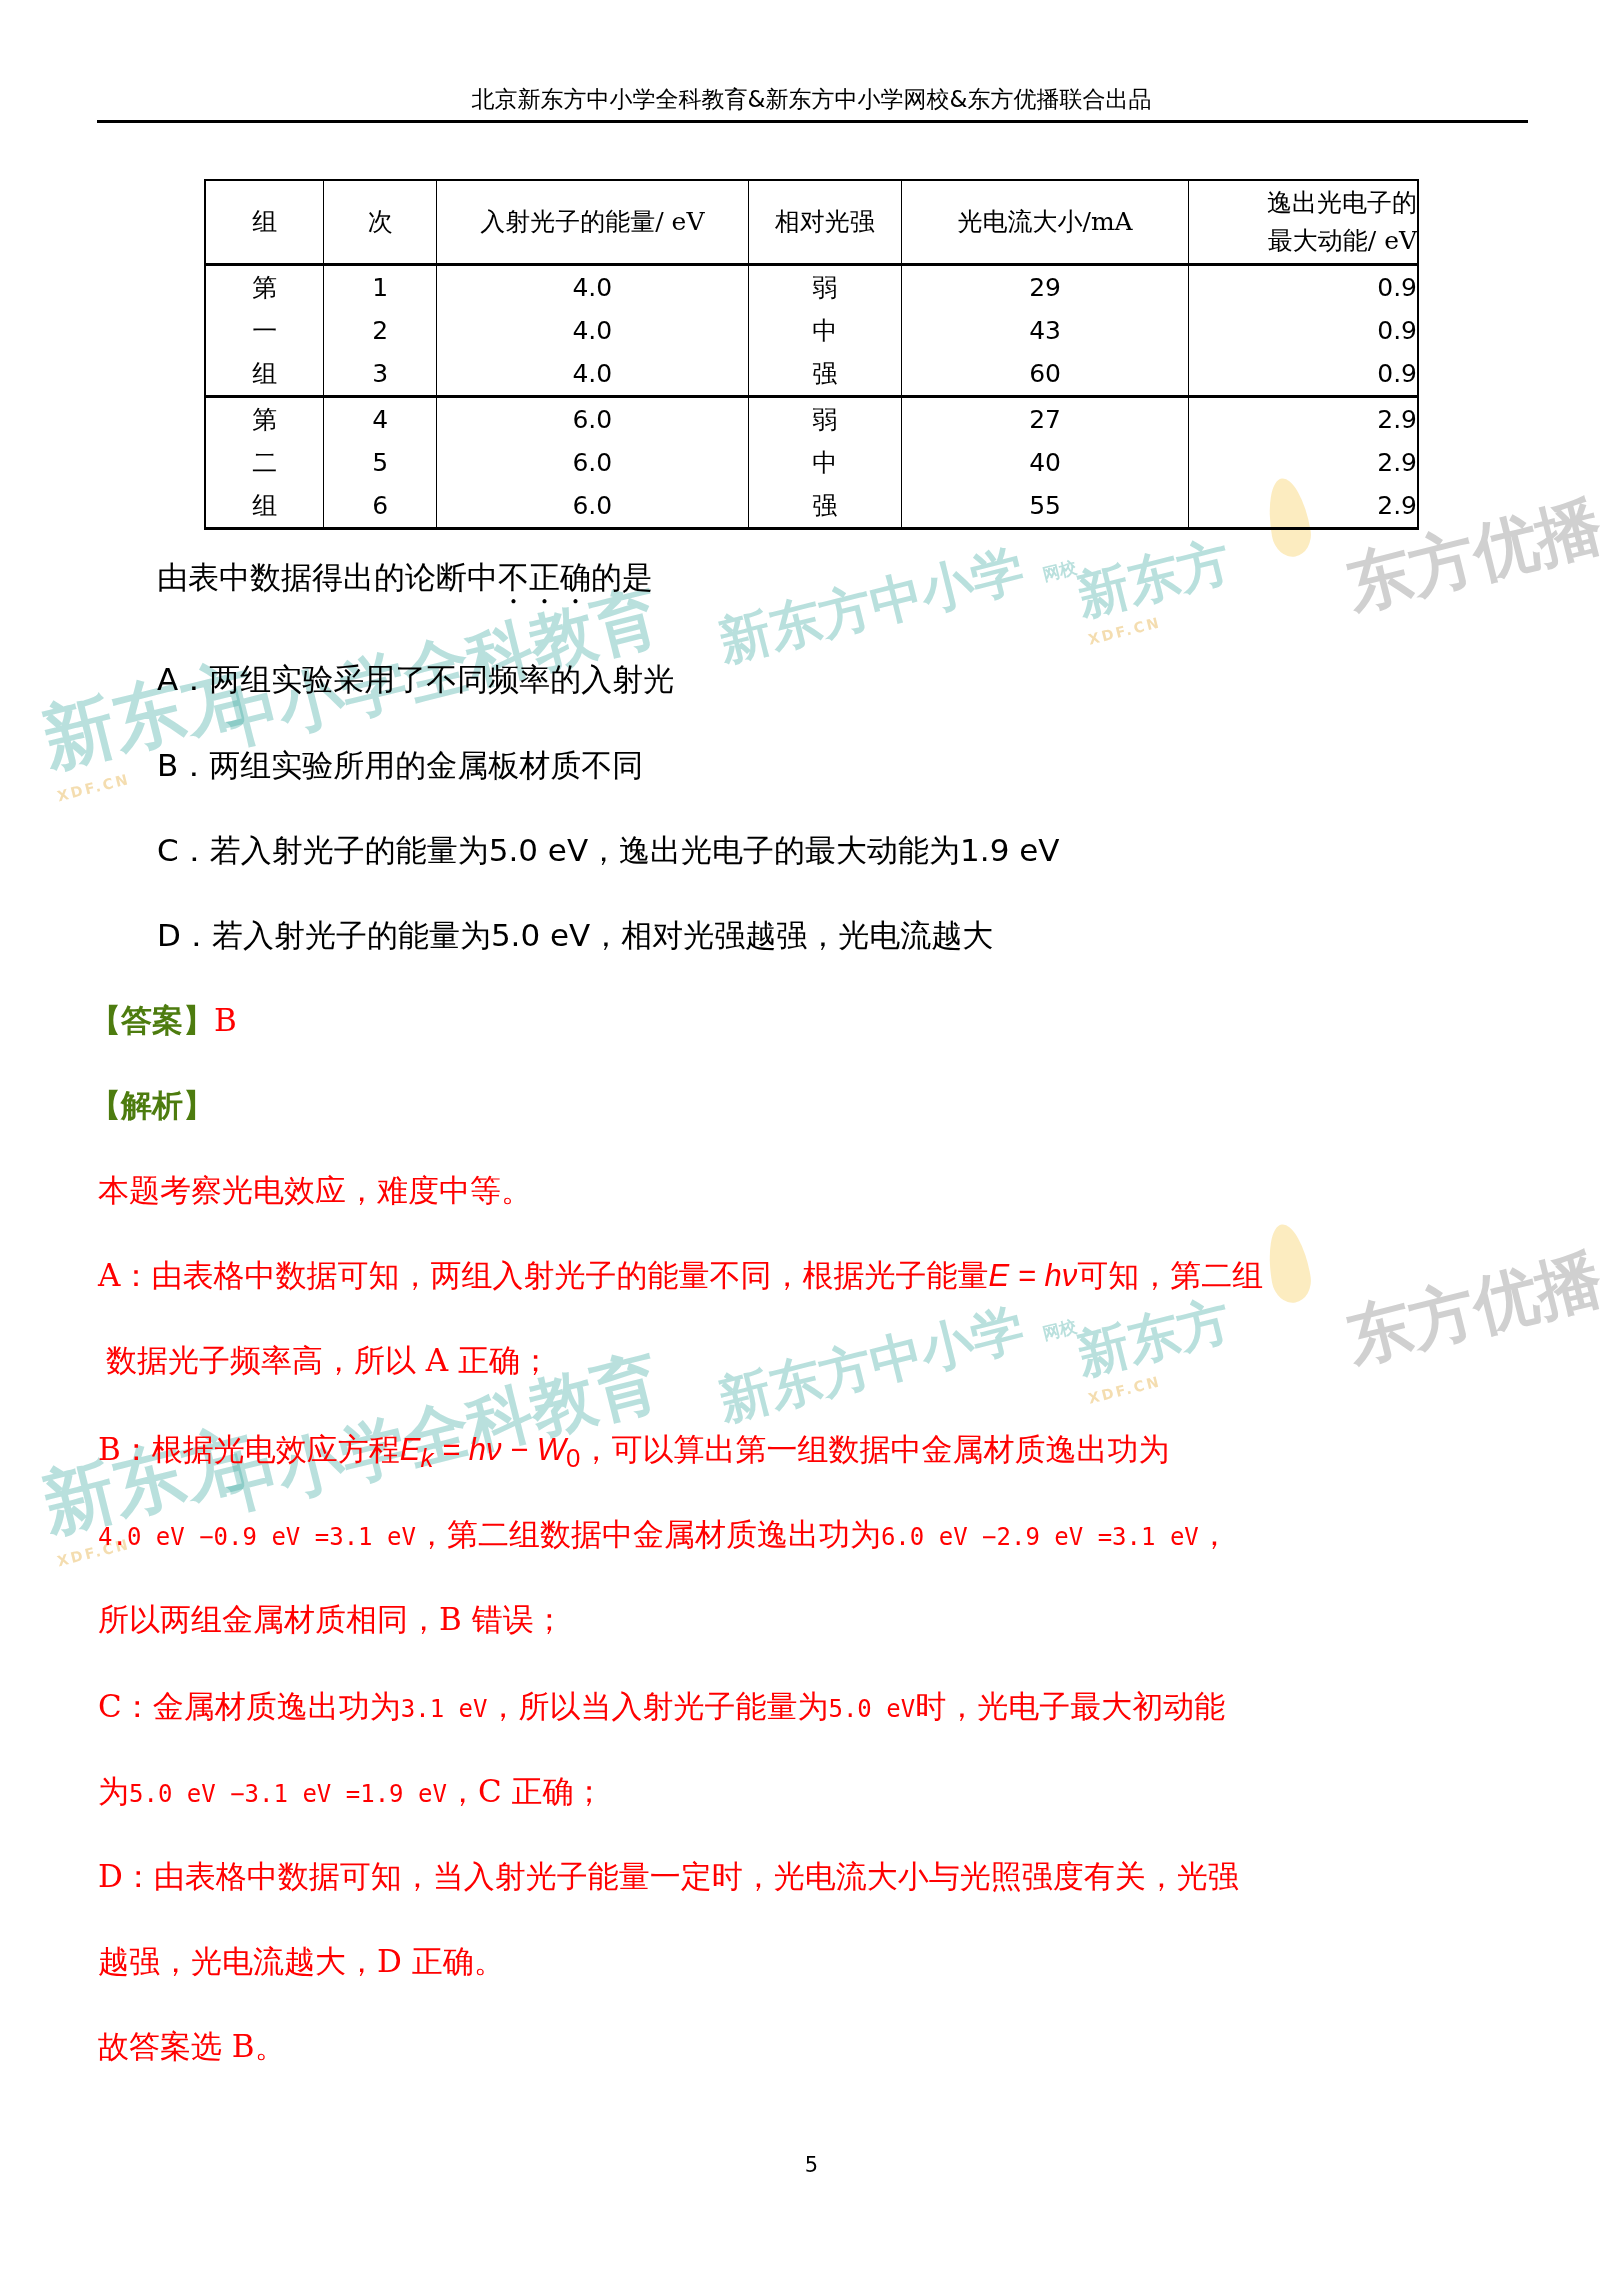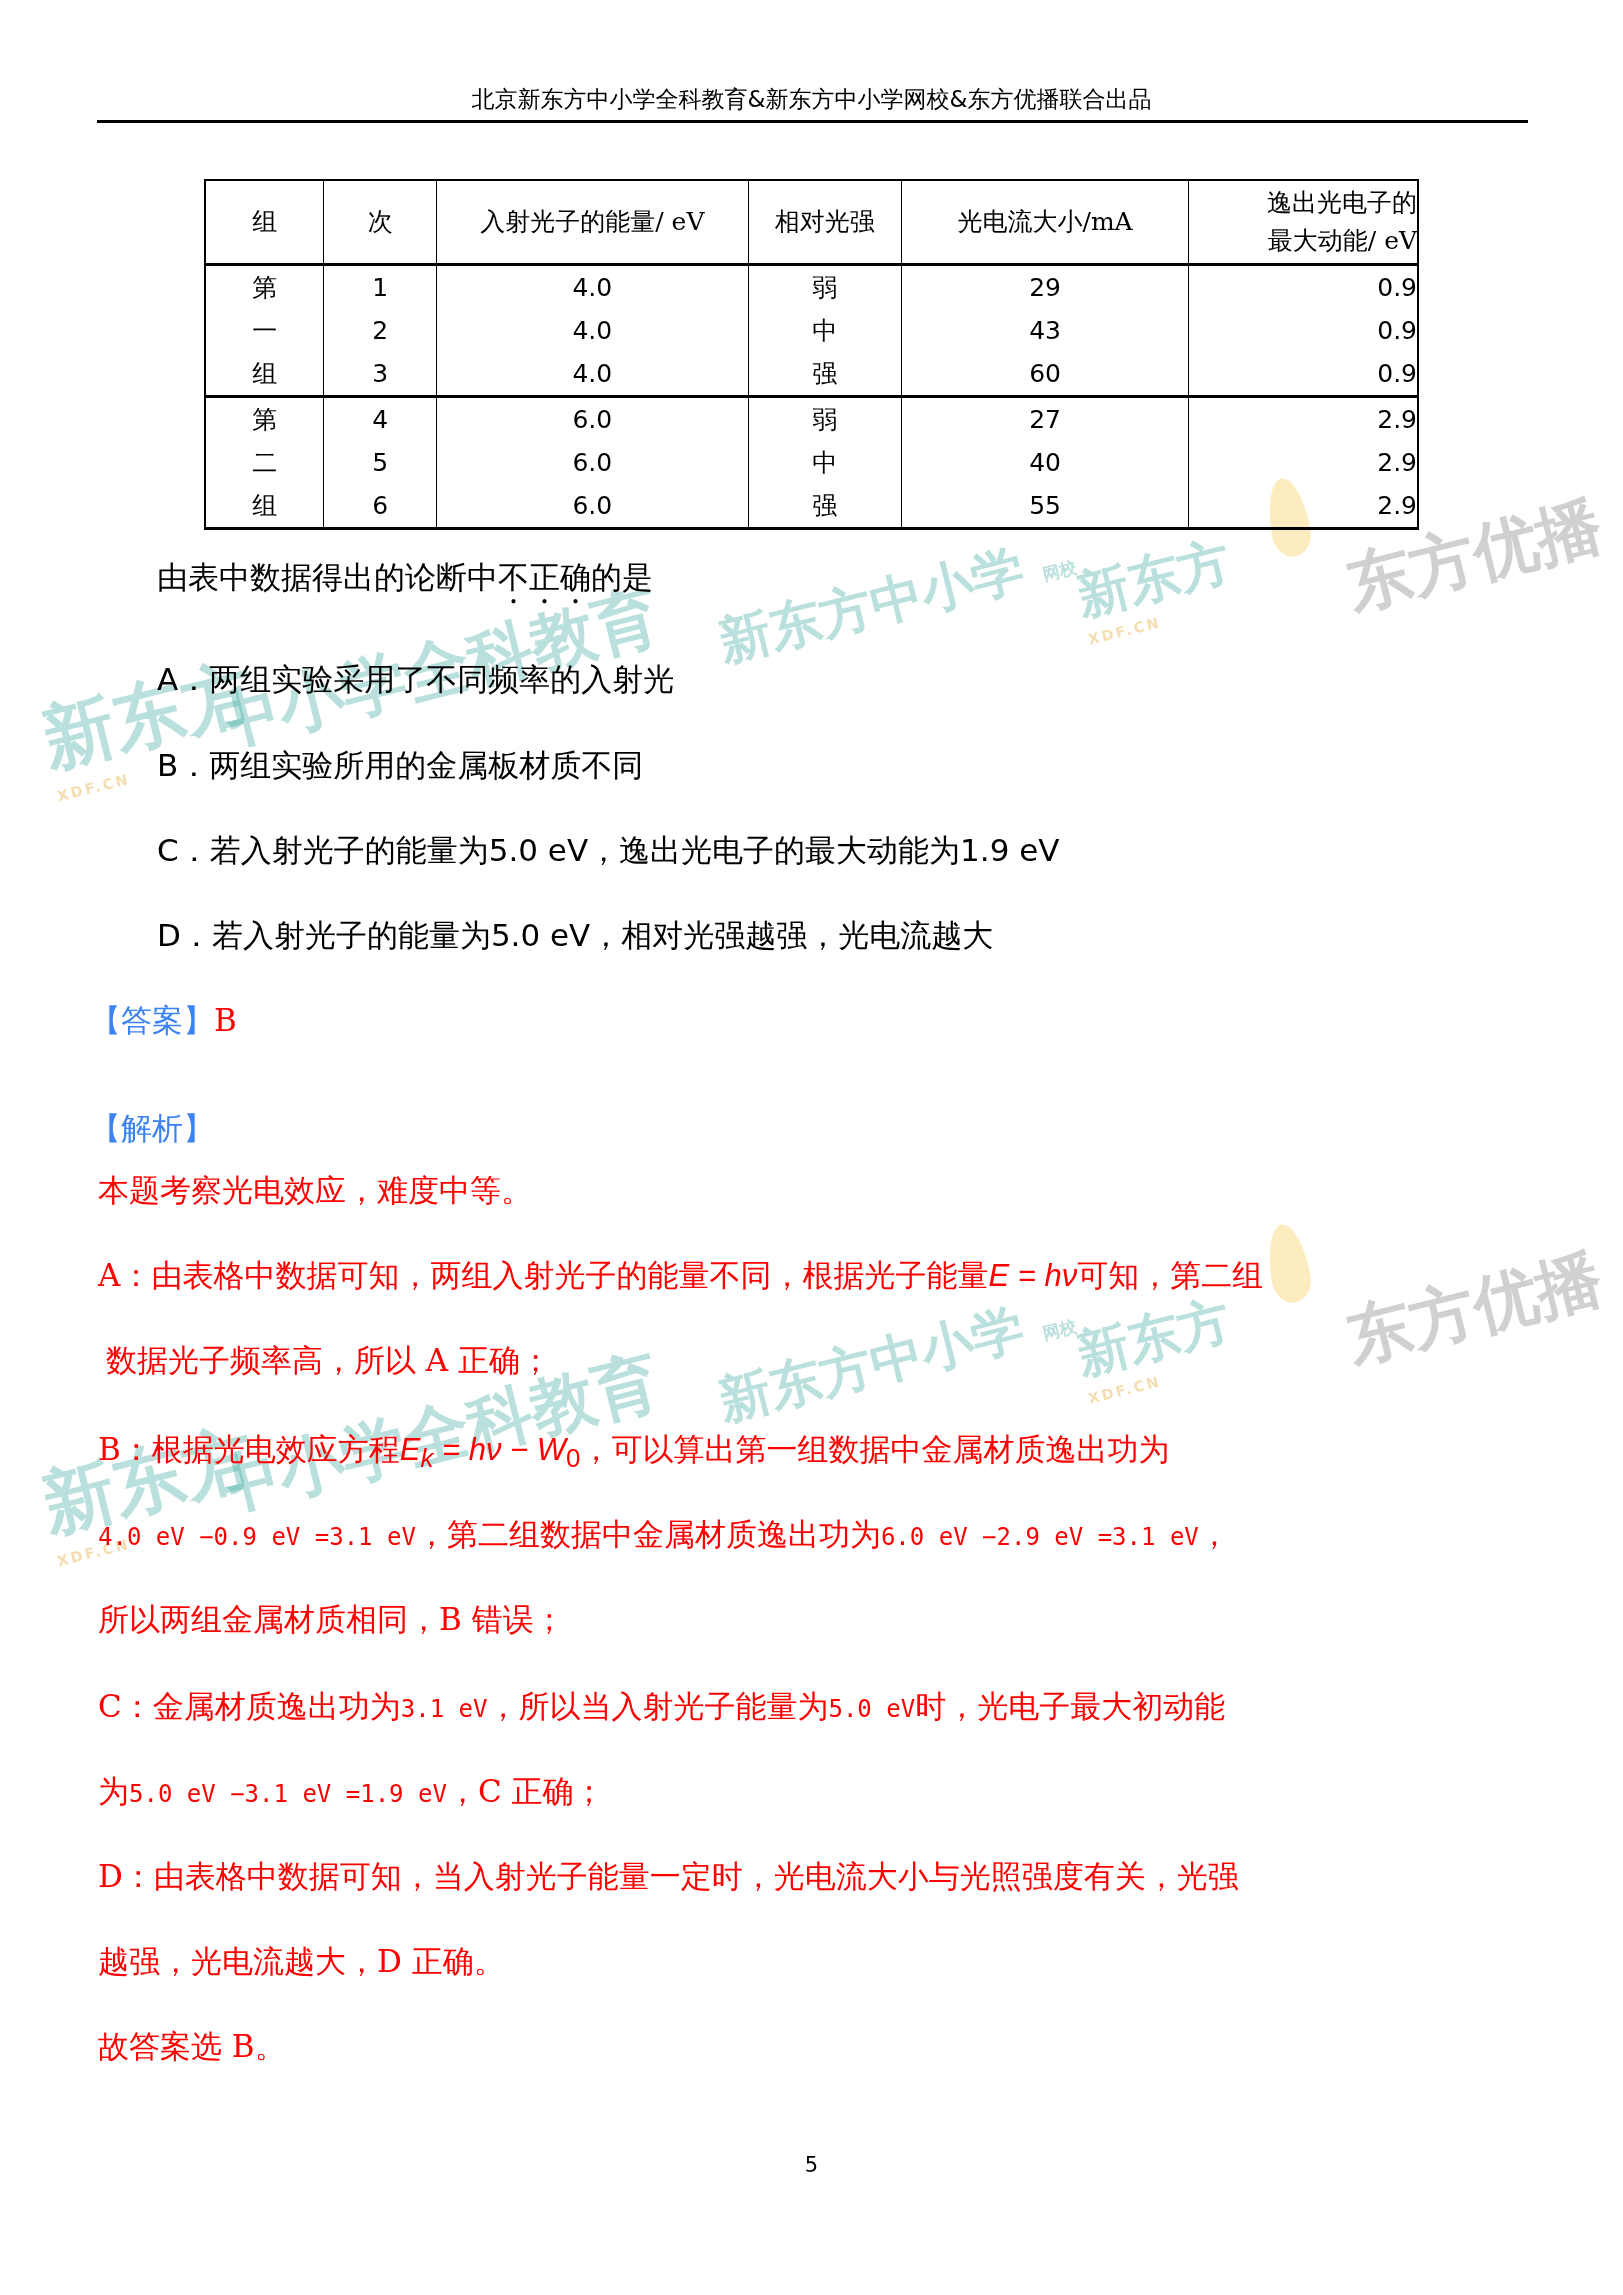--- a/index.html
+++ b/index.html
@@ -36,21 +36,21 @@
   table.data th:last-child, table.data td:last-child { border-right: 2.6px solid #000; text-align: right; }
   .col1 { width: 111px; } .col2 { width: 105px; } .col3 { width: 291px; }
   .col4 { width: 143px; } .col5 { width: 268px; } .col6 { width: 214px; }
 
   .q { position: absolute; font-size: 31px; line-height: 39px; white-space: nowrap; }
   .emph { position: relative; }
   .emph::after { content: "•"; position: absolute; left: 50%; transform: translateX(-50%); top: 23.6px; font-size: 14.4px; }
   .opt-letter { font-family: "DejaVu Sans", "Liberation Sans", sans-serif; }
   .latin { font-family: "DejaVu Sans", "Liberation Sans", sans-serif; }
   .ans { position: absolute; font-size: 31px; line-height: 39px; white-space: nowrap; color: #ff0000; }
-  .bracket { color: #3b82f6; font-weight: normal; }
+  .bracket { color: #4d7c0f; font-weight: bold; }
   .math { font-family: Liberation Sans, sans-serif; font-style: italic; margin-top: 21px; }
   .mono { font-family: "DejaVu Sans Mono", "Liberation Mono", monospace; font-size: 24px; }
   .page-num { position: absolute; left: 0; width: 1623px; top: 2153px; text-align: center;
     font-family: "DejaVu Sans", "Liberation Sans", sans-serif; font-size: 21px; }
 
   .wm { position: absolute; font-family: "DejaVu Sans", "Liberation Sans", sans-serif; font-weight: bold;
     transform: rotate(-14deg); transform-origin: left center; white-space: nowrap; pointer-events: none; opacity: 0.35; }
   .wm.teal { color: #3aa8a0; }
   .wm.grey { color: #7a7a7a; }
   .wm-sub { font-size: 14.4px; color: #e0a020; display: block; letter-spacing: 2.6px; }
@@ -192,21 +192,21 @@
 <div class="q" style="left:157px; top:831px;">
   <span class="opt-letter">C．</span><span>若入射光子的能量为</span><span class="latin">5.0 eV</span><span>，逸出光电子的最大动能为</span><span class="latin">1.9 eV</span>
 </div>
 <div class="q" style="left:157px; top:916px;">
   <span class="opt-letter">D．</span><span>若入射光子的能量为</span><span class="latin">5.0 eV</span><span>，相对光强越强，光电流越大</span>
 </div>
 
 <div class="ans" style="left:90px; top:1001px;">
   <span class="bracket">【答案】</span><span>B</span>
 </div>
-<div class="ans" style="left:90px; top:1086px;margin-top:23px;">
+<div class="ans" style="left:90px; top:1086px;">
   <span class="bracket">【解析】</span>
 </div>
 <div class="ans" style="left:98px; top:1171px;">本题考察光电效应，难度中等。</div>
 
 <div class="ans" style="left:98px; top:1256px;">
   <span>A：由表格中数据可知，两组入射光子的能量不同，根据光子能量</span><span class="math">E = hν</span><span>可知，第二组</span>
 </div>
 <div class="ans" style="left:98px; top:1341px;margin-left:8px;">数据光子频率高，所以 A 正确；</div>
 
 <div class="ans" style="left:98px; top:1430px;">

